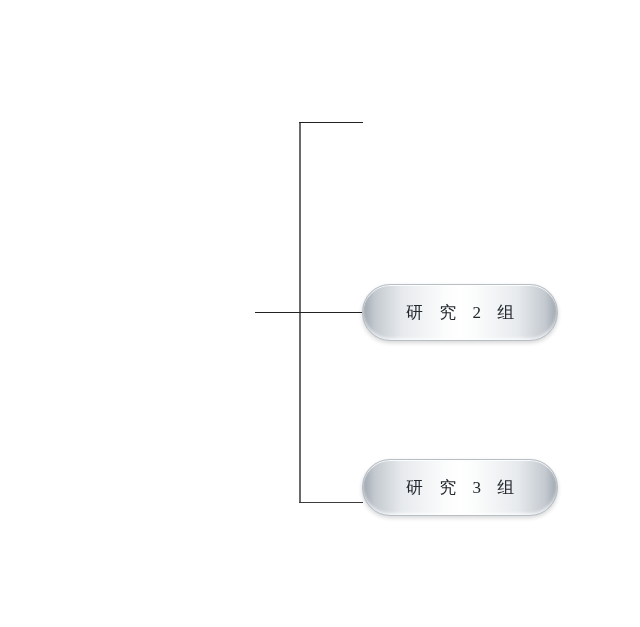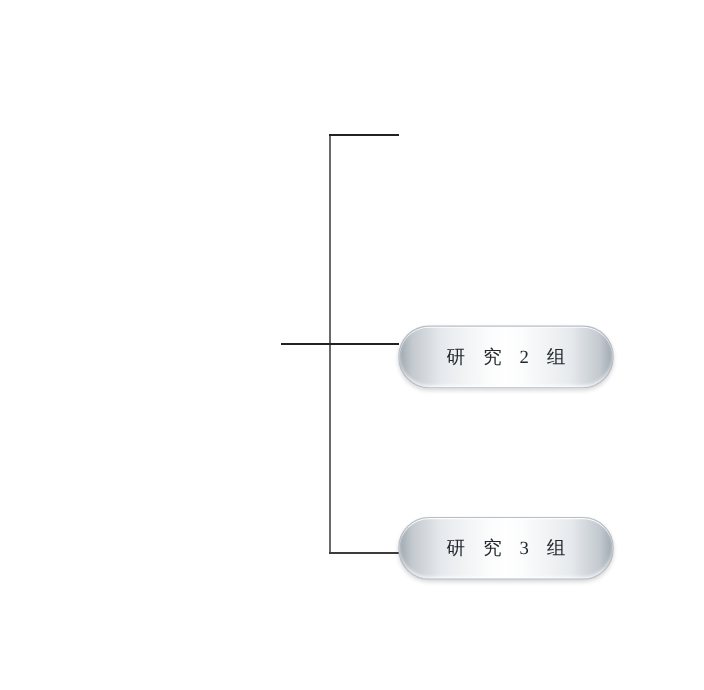--- a/index.html
+++ b/index.html
@@ -88,22 +88,22 @@
         #9fa7af 100%);
     box-shadow:
        inset 0 1px 0 rgba(255,255,255,0.85),
        inset 0 -2px 3px rgba(255,255,255,0.7),
        0 2px 4px rgba(0,0,0,0.16);
   }
   .node-child .node-label {
     color: #23282e;
   }
   .node-child-1 { top: 93px; }
-  .node-child-2 { top: 296px; }
-  .node-child-3 { top: 470px; }
+  .node-child-2 { top: 284px; }
+  .node-child-3 { top: 459px; }
 </style>
 </head>
 <body>
 
 <div id="canvas">
 
   <svg id="connectors" width="640" height="627" viewBox="0 0 640 627" xmlns="http://www.w3.org/2000/svg">
 
     <line x1="300" y1="122.5" x2="300" y2="502.5" stroke="#6a6a6a" stroke-width="1.8" shape-rendering="crispEdges"></line>
 

